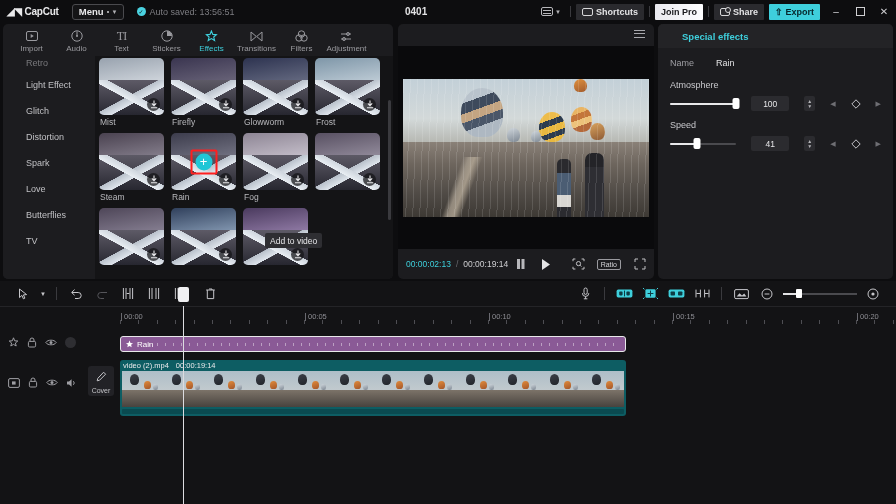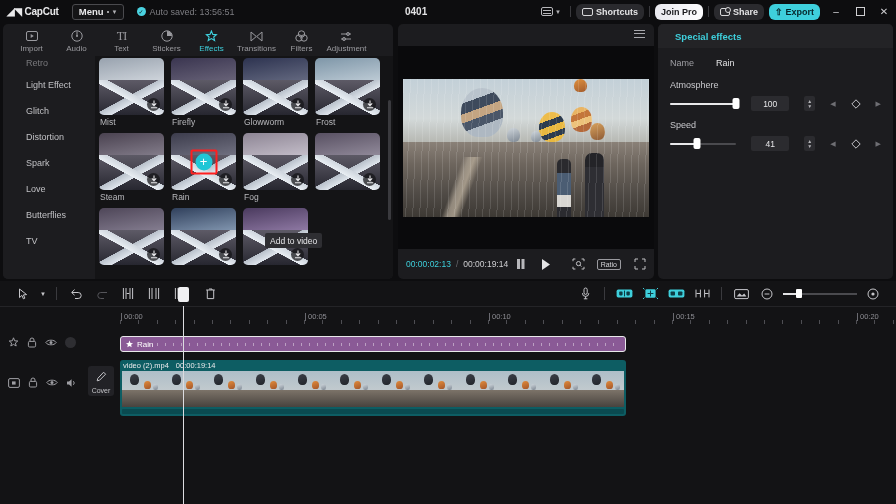--- a/index.html
+++ b/index.html
@@ -45,21 +45,21 @@
   }
   .kb-btn { display: flex; align-items: center; gap: 2px; padding: 2px 4px; }
   .kb-ic { width: 12px; height: 9px; border: 1px solid #b6b6ba; border-radius: 2px; position: relative; }
   .kb-ic:before {
     content: ""; position: absolute; left: 1.5px; top: 2px; width: 8px; height: 1px;
     background: #b6b6ba; box-shadow: 0 3px 0 #b6b6ba;
   }
   .divq { width: 1px; height: 11px; background: #3a3a3e; margin: 0 5px; }
   .pill {
     height: 16px; display: flex; align-items: center; gap: 3px;
-    padding: 0 6px; border-radius: 6px; font-size: 9px; font-weight: bold;
+    padding: 0 6px; border-radius: 1px; font-size: 9px; font-weight: bold;
   }
   .pill.shortcuts { background: #2a2a2e; color: #e4e4e6; }
   .pill.joinpro { background: linear-gradient(90deg,#e9e9ef,#fcfcfe); color: #1a1a1e; }
   .pill.share { background: #2a2a2e; color: #e4e4e6; }
   .pill.export { background: #3ecfdc; color: #06262b; }
   .sc-ic { width: 11px; height: 8px; border: 1px solid #d8d8da; border-radius: 2px; }
   .share-ic { width: 10px; height: 8px; border: 1px solid #d8d8da; border-radius: 2px; position: relative;}
   .share-ic:after{content:"";position:absolute;right:-2px;top:-2px;width:4px;height:4px;border-radius:50%;background:#2a2a2e;border:1px solid #d8d8da;}
   .up-ic { font-size: 9px; }
   .wbtn { width: 24px; height: 23px; display: flex; align-items: center; justify-content: center; font-size: 10px; color: #cfcfd2;}
@@ -163,21 +163,21 @@
   .ratio-b {
     border: 1px solid #9a9a9f; border-radius: 2px; font-size: 7px;
     padding: 1px 3px; color: #d6d6d9;
   }
 
   
   .rightpanel {
     position: absolute; left: 658px; top: 24px; width: 235px; height: 255px;
     background: #1c1c1f; border-radius: 5px; overflow: hidden;
   }
-  .rp-hd { height: 24px; display: flex; align-items: center; padding-left: 17px;
+  .rp-hd { height: 24px; display: flex; align-items: center; padding-left: 24px;
            font-size: 9.5px; color: #3ecfdc; font-weight: bold; background:#232326;}
   .rp-body { padding: 10px 12px 0 12px; }
   .det-row { display: flex; align-items: center; justify-content: space-between; margin-bottom: 11px; }
   .det-title { font-size: 10px; color: #ececee; font-weight: bold; display:flex; align-items:center; gap:4px;}
   .det-tri { font-size: 6px; color: #9a9a9f; }
   .det-acts { display: flex; align-items: center; gap: 5px; color: #b4b4b8; }
   .arr { font-size: 7px; color: #6e6e73; }
   .nm-row { display: flex; align-items: center; gap: 22px; margin-bottom: 12px; }
   .nm-lb { font-size: 9px; color: #9e9ea3; }
   .nm-v { font-size: 9px; color: #e2e2e4; }

